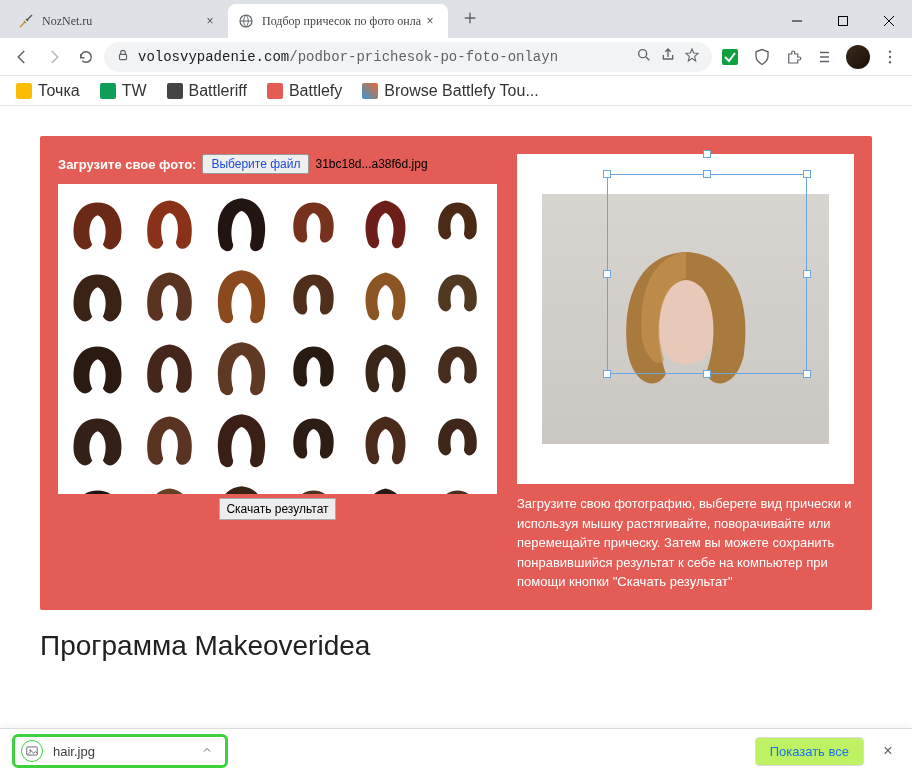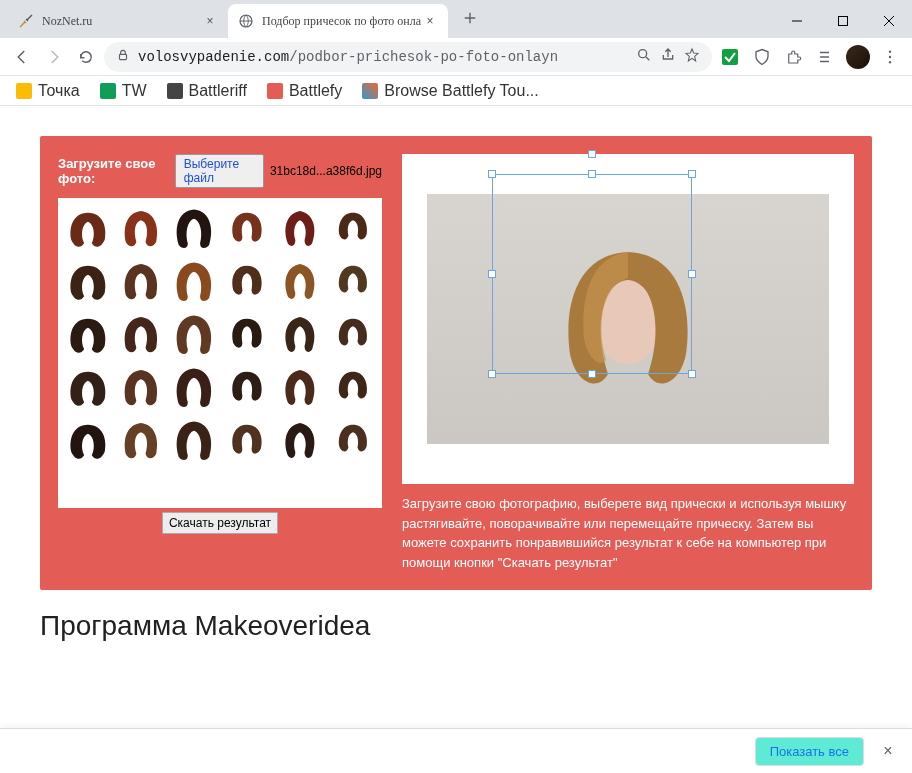--- a/index.html
+++ b/index.html
@@ -30,21 +30,21 @@
 
 
 .bookmarks { height: 30px; background: #fff; display: flex; align-items: center; padding: 0 8px; gap: 4px; border-bottom: 1px solid #e3e3e3; }
 .bookmark { display: flex; align-items: center; gap: 6px; padding: 3px 8px; font-size: 16px; color: #333; border-radius: 4px; }
 .bmfav { width: 16px; height: 16px; flex-shrink: 0; border-radius: 2px; }
 
 
 .content { position: absolute; left: 0; right: 0; top: 106px; bottom: 45px; overflow: hidden; background: #fff; }
 .redpanel { margin: 30px 40px 20px; background: #e35c55; padding: 18px; border-radius: 2px; display: flex; gap: 20px; }
 .leftcol { flex: 1; min-width: 0; }
-.rightcol { width: 452px; flex-shrink: 0; }
+.rightcol { width: 337px; flex-shrink: 0; }
 
 .uploadrow { color: #fff; font-size: 13px; margin-bottom: 10px; display: flex; align-items: center; gap: 6px; }
 .filebtn { background: #efefef; border: 1px solid #999; padding: 2px 8px; font-size: 12px; color: #1d4ed8; border-radius: 2px; }
 .filename { font-size: 12px; color: #000000; }
 .genderrow { color: #fff; font-size: 13px; font-weight: bold; display: flex; align-items: center; gap: 2px; }
 
 .hairgrid-wrap { background: #fff; margin-top: 8px; padding: 4px; height: 310px; overflow-y: scroll; }
 .hairgrid { display: grid; grid-template-columns: repeat(6, 1fr); gap: 2px; }
 .hairitem { aspect-ratio: 1; display: flex; align-items: center; justify-content: center; }
 .hairitem svg { width: 90%; height: 90%; }
@@ -62,21 +62,21 @@
 
 .sectiontitle { margin: 16px 40px; font-size: 28px; color: #212121; font-weight: normal; }
 .cutofftext { margin: 0 40px; font-size: 13px; color: #999; }
 
 
 .dlshelf { position: absolute; bottom: 0; left: 0; right: 0; height: 45px; background: #fff; border-top: 1px solid #dadce0; box-shadow: 0 -2px 6px rgba(0,0,0,0.05); display: flex; align-items: center; padding: 0 12px; }
 .dlitem { display: flex; align-items: center; gap: 10px; padding: 4px 12px 4px 6px; border: 3px solid #3dd13b; border-radius: 6px; height: 34px; width: 216px; }
 .dlicon { width: 22px; height: 22px; border: 1px solid #3dd13b; border-radius: 50%; display: flex; align-items: center; justify-content: center; color: #5f6368; font-size: 12px; }
 .dlname { font-size: 13px; color: #3c4043; flex: 1; }
 .dlchev { color: #5f6368; font-size: 12px; }
-.showall { margin-left: auto; border: 1px solid #dadce0; background: #5eead4; color: #1a73e8; padding: 6px 14px; border-radius: 4px; font-size: 13px; }
+.showall { margin-left: auto; border: 1px solid #dadce0; background: #bef264; color: #1a73e8; padding: 6px 14px; border-radius: 4px; font-size: 13px; }
 .dlclose { margin-left: 12px; color: #5f6368; width: 24px; text-align: center; }
 
 
 .hairgrid-wrap::-webkit-scrollbar { width: 16px; }
 .hairgrid-wrap::-webkit-scrollbar-track { background: #f1f1f1; }
 .hairgrid-wrap::-webkit-scrollbar-thumb { background: #c1c1c1; }
 </style>
 </head>
 <body>
 
@@ -407,15 +407,28 @@
         <div class="selhandle" style="left:186px; top:-4px;"></div>
       </div>
       <div class="helptext">Загрузите свою фотографию, выберете вид прически и используя мышку растягивайте, поворачивайте или перемещайте прическу. Затем вы можете сохранить понравившийся результат к себе на компьютер при помощи кнопки "Скачать результат"</div>
     </div>
   </div>
   <h2 class="sectiontitle">Программа Makeoveridea</h2>
   <p class="cutofftext"></p>
 </div>
 
 <div class="dlshelf">
+  <div class="dlitem">
+    <div class="dlicon">
+      <svg width="14" height="14" viewBox="0 0 24 24">
+          <rect x="3" y="5" width="18" height="14" rx="1" fill="none" stroke="#5f6368" stroke-width="1.6"></rect>
+          <circle cx="9" cy="11" r="1.5" fill="#5f6368"></circle>
+          <path d="M5 18 L11 12 L15 16 L18 13 L21 16" fill="none" stroke="#5f6368" stroke-width="1.6"></path>
+        </svg>
+    </div>
+    <span class="dlname">hair.jpg</span>
+    <span class="dlchev"><svg width="12" height="12" viewBox="0 0 24 24">
+          <path d="M6 15 L12 9 L18 15" stroke="#5f6368" stroke-width="2" fill="none"></path>
+        </svg></span>
+  </div>
   <button class="showall">Показать все</button>
   <div class="dlclose">×</div>
 </div>
 
 </body></html>

